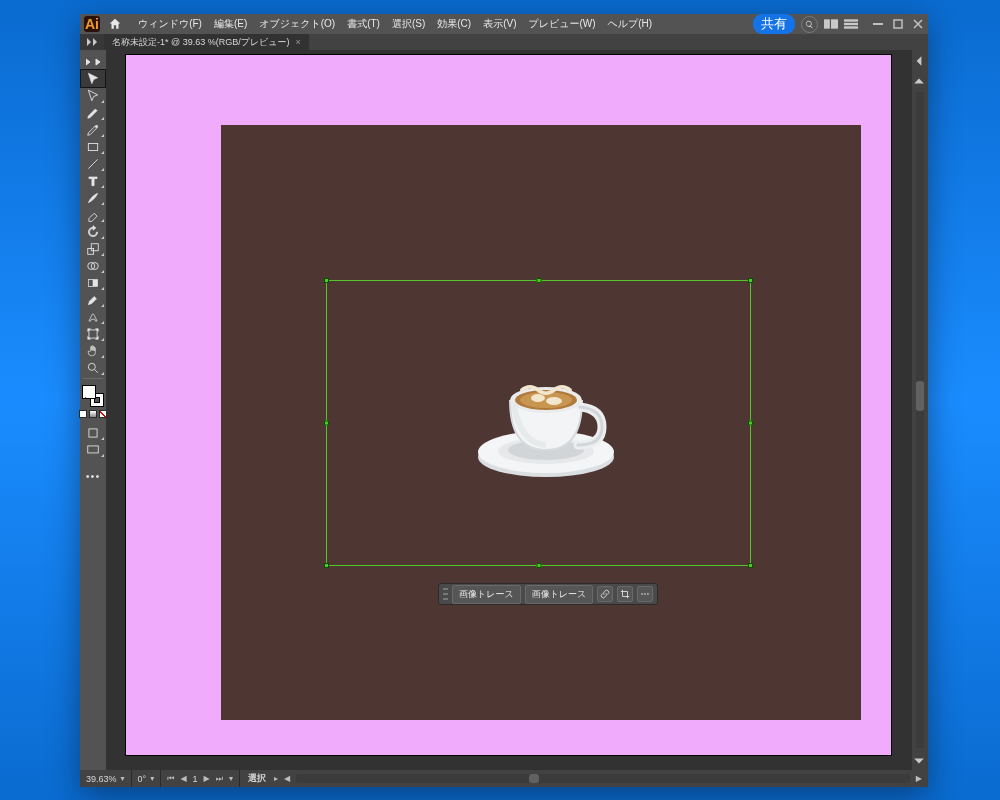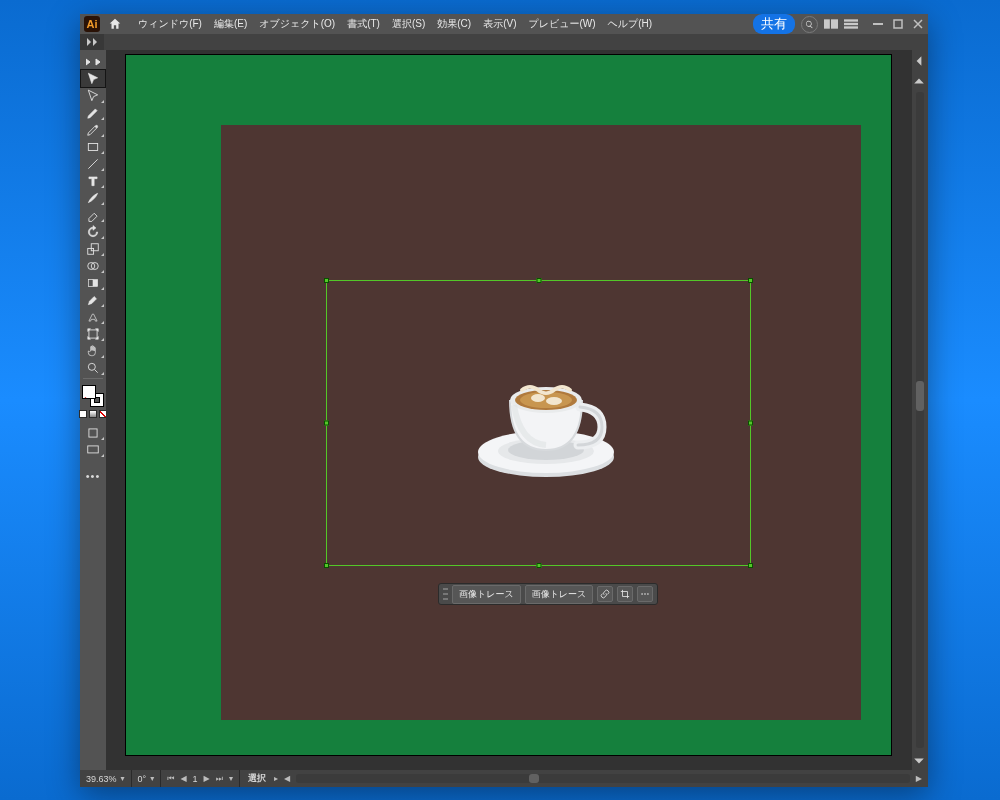--- a/index.html
+++ b/index.html
@@ -1,21 +1,21 @@
 <!DOCTYPE html>
 <html><head>
 <meta charset="utf-8">
 <style>
   * { box-sizing: border-box; margin: 0; padding: 0; user-select: none; font-family: "Meiryo", "Segoe UI", sans-serif; }
   body { width: 1000px; height: 800px; overflow: hidden; background: linear-gradient(180deg,#0a6bd0 0%,#1a8cff 50%,#0a6bd0 100%); }
   .app-window { position: absolute; left: 80px; top: 14px; width: 848px; height: 773px; background: #323232; display: flex; flex-direction: column; box-shadow: 0 8px 30px rgba(0,0,0,.4); }
 
   
   .menubar { height: 20px; background: #535353; display: flex; align-items: center; color: #e8e8e8; font-size: 10px; padding-left: 4px; gap: 0; position: relative; }
-  .ai-logo { width: 16px; height: 16px; background: #2a1206; border-radius: 3px; display: flex; align-items: center; justify-content: center; color: #f39b2a; font-weight: 700; font-size: 11px; margin-right: 8px; }
+  .ai-logo { width: 16px; height: 16px; background: #2a1206; border-radius: 3px; display: flex; align-items: center; justify-content: center; color: #f39b2a; font-weight: 700; font-size: 14px; margin-right: 8px; }
   .home-ico { width: 14px; height: 14px; margin-right: 10px; fill: #e8e8e8; }
   .menu-item { padding: 0 6px; line-height: 20px; cursor: default; white-space: nowrap; }
   .menu-right { position: absolute; right: 4px; top: 0; height: 20px; display: flex; align-items: center; gap: 6px; }
   .share-btn { background: #1473e6; color: #fff; font-size: 13px; padding: 1px 8px; border-radius: 9px; }
   .circ-btn { width: 17px; height: 17px; border: 1px solid #7a7a7a; border-radius: 50%; display: flex; align-items: center; justify-content: center; }
   .circ-btn svg { width: 9px; height: 9px; fill: #e0e0e0; }
   .winbtn { width: 12px; height: 10px; fill: #c0c0c0; }
   .winbtn-set { display: flex; gap: 8px; margin-left: 8px; }
   .panel-ico { width: 14px; height: 12px; fill: #c9c9c9; }
 
@@ -41,21 +41,21 @@
   .sw-stroke { position: absolute; right: 0; bottom: 0; width: 14px; height: 14px; background: #fff; border: 1px solid #000; }
   .sw-stroke::after{content:"";position:absolute;inset:3px;background:#535353;border:1px solid #000;}
   .mini-row { display:flex; gap:2px; margin-top:3px; }
   .mini { width:8px;height:8px;border:1px solid #2b2b2b;background:#fff; }
   .mini.b{background:linear-gradient(#fff,#888);}
   .mini.c{background:#fff;position:relative;}
   .mini.c::after{content:"";position:absolute;inset:0;background:linear-gradient(45deg,transparent 40%,#d00 40%,#d00 55%,transparent 55%);}
   .dots3 { color:#d8d8d8; font-size:11px; letter-spacing:1px; margin-top:12px; }
 
   .canvas-wrap { flex: 1; background: #323232; position: relative; overflow: hidden; }
-  .art-paper { position: absolute; left: 20px; top: 5px; width: 765px; height: 700px; background: #15803d; box-shadow: 0 0 0 1px #000; }
+  .art-paper { position: absolute; left: 20px; top: 5px; width: 765px; height: 700px; background: #f0abfc; box-shadow: 0 0 0 1px #000; }
   .brown-rect { position: absolute; left: 95px; top: 70px; width: 640px; height: 595px; background: #4e3632; }
   .sel-rect { position: absolute; left: 200px; top: 225px; width: 425px; height: 286px; border: 1px solid #53c728; }
   .handle { position:absolute; width:5px; height:5px; background:#53c728; border:1px solid #0a4f00; }
   .h-tl{left:-3px;top:-3px;} .h-tm{left:50%;top:-3px;transform:translateX(-50%);} .h-tr{right:-3px;top:-3px;}
   .h-ml{left:-3px;top:50%;transform:translateY(-50%);} .h-mr{right:-3px;top:50%;transform:translateY(-50%);}
   .h-bl{left:-3px;bottom:-3px;} .h-bm{left:50%;bottom:-3px;transform:translateX(-50%);} .h-br{right:-3px;bottom:-3px;}
 
   
   .coffee { position:absolute; left:340px; top:300px; width:160px; height:130px; }
 
@@ -129,20 +129,24 @@
           </svg>
       </div>
     </div>
   </div>
 
   <div class="tabbar">
     <div class="prop-grip">
       <svg width="10" height="8" viewBox="0 0 10 8">
           <path d="M0 0l4 4-4 4zM6 0l4 4-4 4z" fill="#c9c9c9"></path>
         </svg>
+    </div>
+    <div class="tab">
+      <span>名称未設定-1* @ 39.63 %(RGB/プレビュー)</span>
+      <span class="x">×</span>
     </div>
   </div>
 
   <div class="workspace">
 
     <div class="tool-col">
       <div class="tool">
           <svg viewBox="0 0 14 6">
             <path d="M0 0l4 3-4 3zM10 0l4 3-4 3z"></path>
           </svg>

